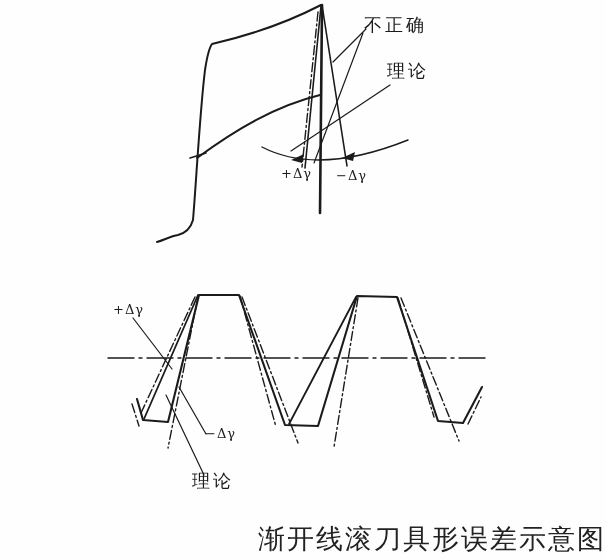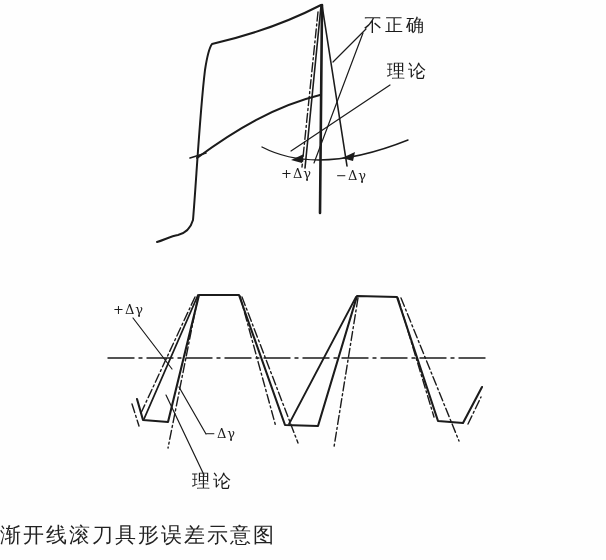--- a/index.html
+++ b/index.html
@@ -6,22 +6,22 @@
   #canvas{
     position:relative;width:606px;height:560px;background:#fefefe;
     font-family:"Liberation Serif","DejaVu Serif",serif;color:#1b1b1b;
     overflow:hidden;
   }
   #drawing{position:absolute;left:0;top:0;}
   .lbl{position:absolute;white-space:nowrap;color:#1b1b1b;line-height:1;}
   .lbl-cn{font-size:18px;letter-spacing:3px;}
   .lbl-sym{font-size:13px;letter-spacing:1px;font-family:"DejaVu Serif",serif;}
   .caption{
-    position:absolute;left:0;top:521px;width:100%;text-align:left;
-    font-size:21px;letter-spacing:2px;color:#222;
+    position:absolute;left:0;top:521px;width:100%;text-align:right;
+    font-size:27px;letter-spacing:2px;color:#222;
   }
 </style>
 </head>
 <body>
 
 <div id="canvas">
 
   <svg id="drawing" width="606" height="560" viewBox="0 0 606 560" fill="none" stroke="#1b1b1b" stroke-linecap="round" stroke-linejoin="round">
 
     <g>

